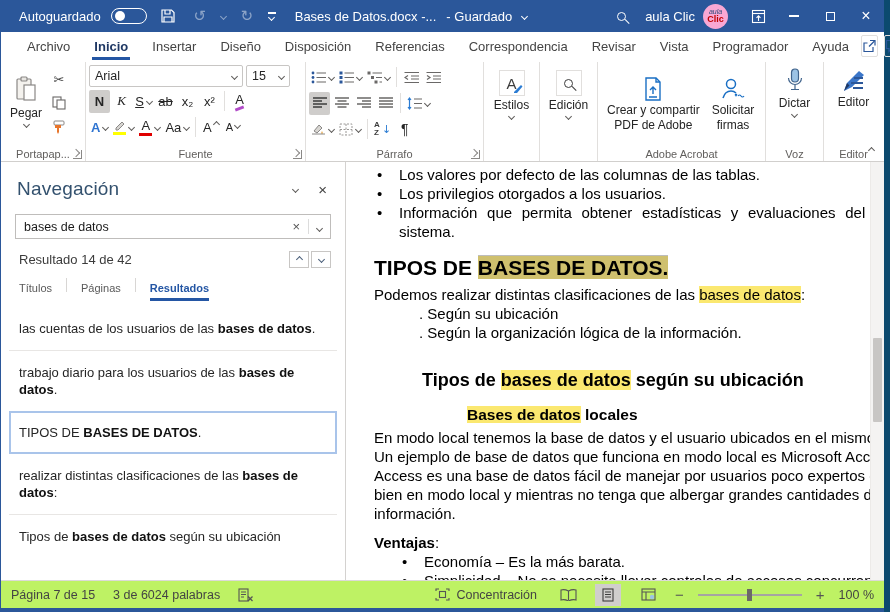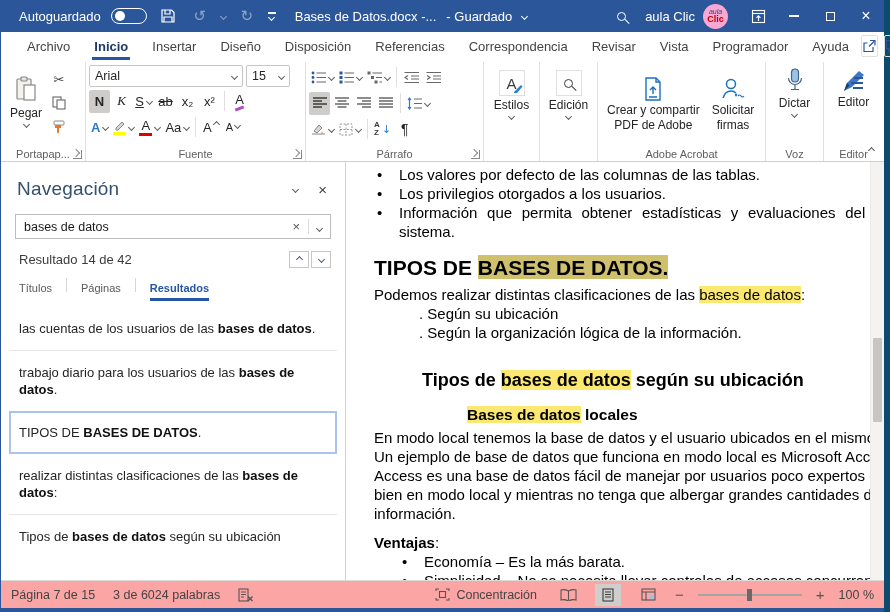--- a/index.html
+++ b/index.html
@@ -103,21 +103,21 @@
   .dl.h1{font-size:21px;font-weight:700;line-height:25px;margin:14px 0 5px 0}
   .dl.h2{font-size:18px;font-weight:700;line-height:22px;margin:27px 0 0 0;padding-left:76px}
   .dl.h3{font-size:15.5px;font-weight:700;line-height:20px;margin:14px 0 3px 0;padding-left:121px}
   .dl.label{margin-top:10px}
   .hl-y{background:#fbe870}
   .hl-find{background:#cfc06e;box-shadow:0 -13px 0 #bdbdbd}
   .vscroll{position:absolute;top:0;right:0;bottom:0;width:14px;background:#f4f3f2;border-left:1px solid #eceae8}
   .vthumb{position:absolute;left:2px;right:2px;top:42%;height:84px;background:#c8c6c4;border-radius:1px}
 
   
-  .statusbar{height:28px;border-top:1px solid #dcdad8;display:flex;align-items:center;font-size:12.5px;color:#444;padding:0 10px;flex-shrink:0;background:#fca5a5}
+  .statusbar{height:28px;border-top:1px solid #dcdad8;display:flex;align-items:center;font-size:12.5px;color:#444;padding:0 10px;flex-shrink:0;background:#bef264}
   .sb-item{margin-right:18px;display:flex;align-items:center;gap:6px;cursor:pointer}
   .sb-right{margin-left:auto;display:flex;align-items:center;gap:14px}
   .viewbtn{width:26px;height:22px;display:flex;align-items:center;justify-content:center;cursor:pointer}
   .viewbtn.sel{background:#d0cecd}
   .zoomtrack{width:104px;height:2px;background:#a6a4a2;position:relative}
   .zoomthumb{position:absolute;top:-5px;left:49px;width:5px;height:12px;background:#6b6967}
   .zsign{font-size:15px;color:#555;cursor:pointer}
   .bluestrip{height:4px;background:#2b579a;flex-shrink:0}
 </style>
 </head>

